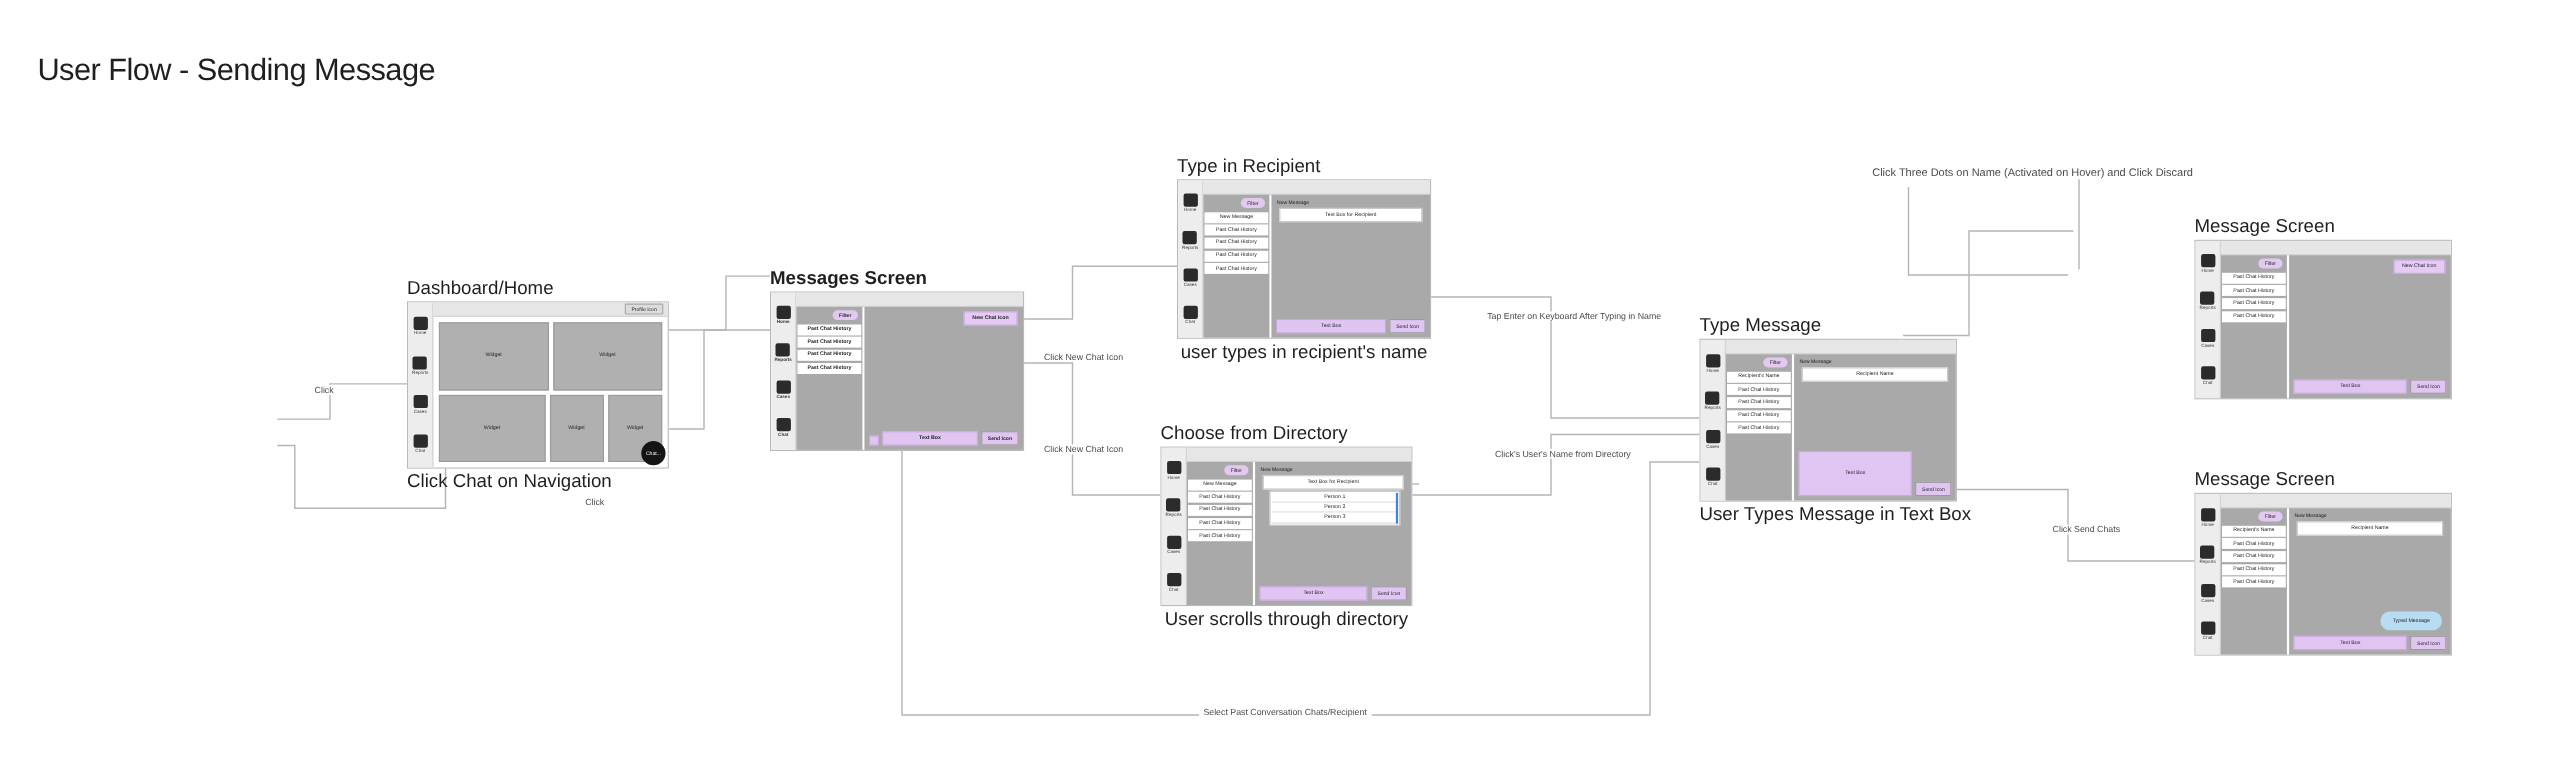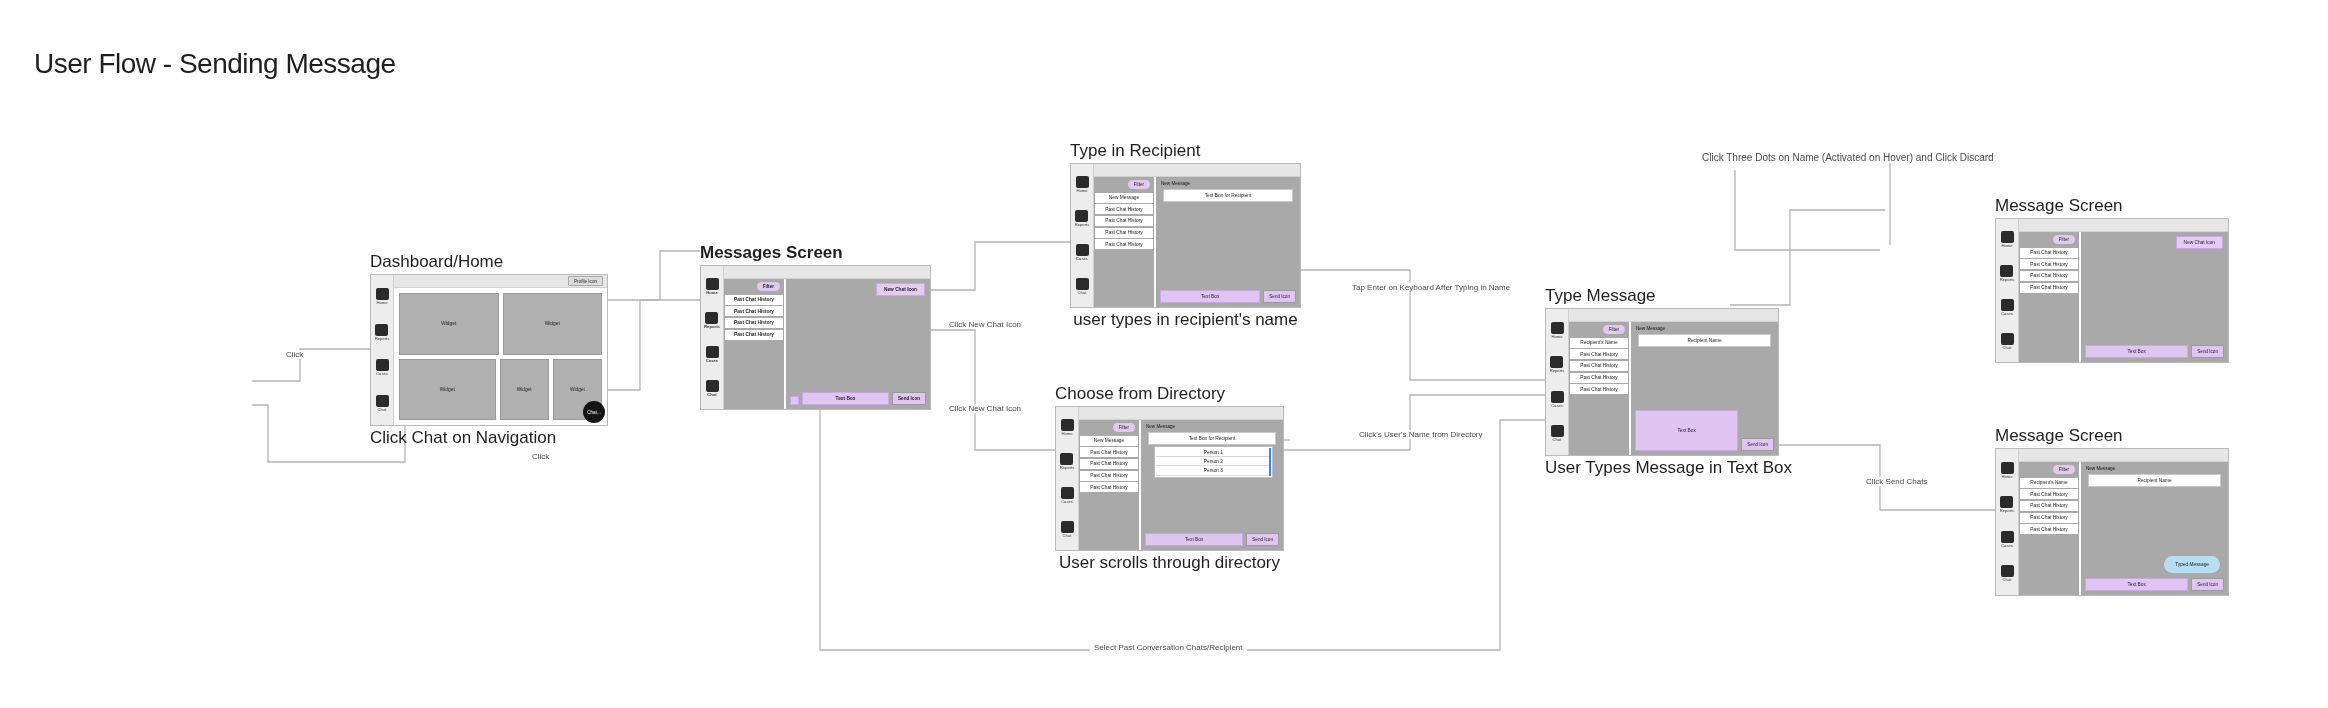--- a/index.html
+++ b/index.html
@@ -98,21 +98,21 @@
     <path d="M1765 445 L1880 445 L1880 510 L1995 510"></path>
     <path d="M900 400 L820 400 L820 650 L1500 650 L1500 420 L1545 420"></path>
     <path d="M1265 440 L1290 440"></path>
   </svg>
 
   <div class="wire-label" style="left:282px;top:350px;">Click</div>
   <div class="wire-label" style="left:528px;top:452px;">Click</div>
   <div class="wire-label" style="left:945px;top:320px;">Click New Chat Icon</div>
   <div class="wire-label" style="left:945px;top:404px;">Click New Chat Icon</div>
   <div class="wire-label" style="left:1348px;top:283px;">Tap Enter on Keyboard After Typing in Name</div>
-  <div class="wire-label" style="left:1355px;top:430px;">Click's User's Name from Directory</div>
+  <div class="wire-label" style="left:1355px;top:408px;">Click's User's Name from Directory</div>
   <div class="wire-label tiny" style="left:1698px;top:152px;">Click Three Dots on Name (Activated on Hover) and Click Discard</div>
   <div class="wire-label" style="left:1862px;top:477px;">Click Send Chats</div>
   <div class="wire-label" style="left:1090px;top:643px;">Select Past Conversation Chats/Recipient</div>
 
 
   <div class="node" style="left:370px;top:258px;width:222px;height:152px;margin-top:16px;">
     <div class="node-title">Dashboard/Home</div>
     <div class="frame">
       <div class="rail">
         <div class="railitem">

